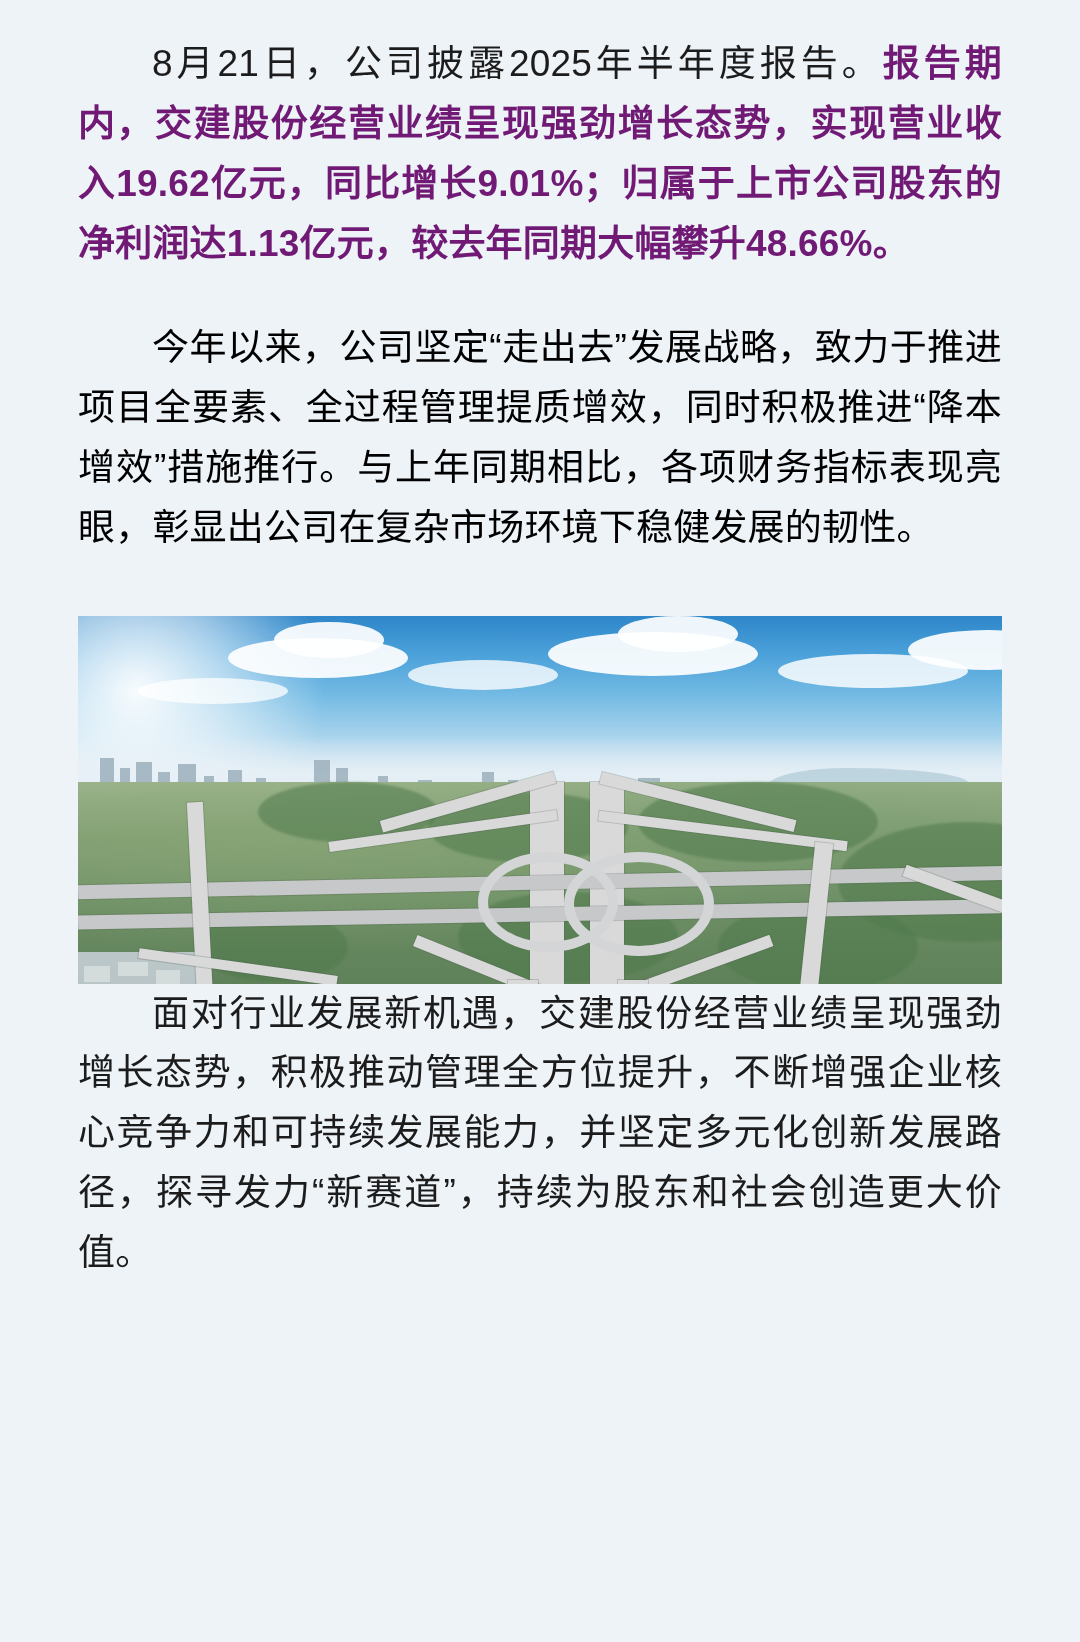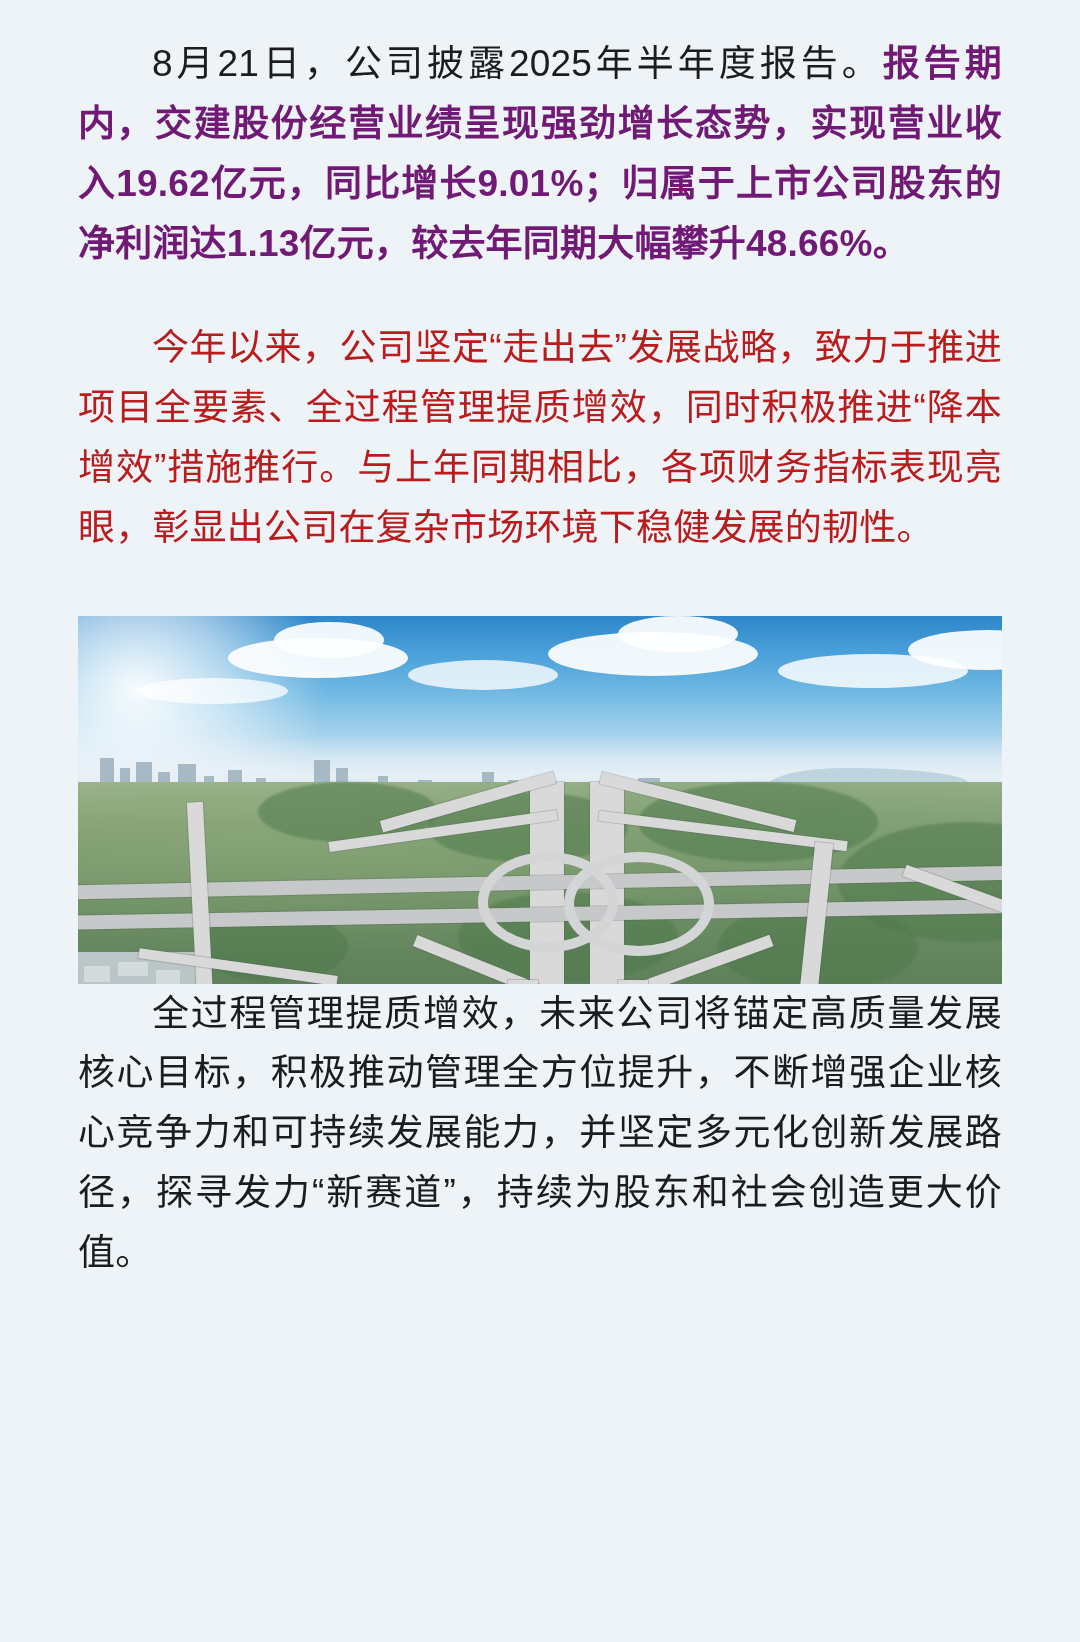--- a/index.html
+++ b/index.html
@@ -33,21 +33,21 @@
     text-align: justify;
     text-justify: inter-ideograph;
     text-indent: 2em;
     color: #1c1c1c;
   }
   p.para + p.para {
     margin-top: 44px;
   }
   p.para.second {
     margin-top: 54px;
-    color: #b91c1c;
+    color: #000000;
   }
   .bold {
     font-weight: 700;
     color: #701a75;
   }
   .figure {
     margin: 58px 0 0 0;
     width: 100%;
   }
   .figure-frame {
@@ -240,16 +240,16 @@
           <div class="road" style="left:720px; top:60px; width:18px; height:330px; transform: rotate(6deg);"></div>
           <div class="road" style="left:820px; top:120px; width:220px; height:12px; transform: rotate(20deg);"></div>
 
           <div class="road" style="left:118px; top:20px; width:16px; height:350px; transform: rotate(-3deg);"></div>
           <div class="road" style="left:60px; top:180px; width:200px; height:10px; transform: rotate(8deg);"></div>
 
         </div>
       </div>
     </figure>
 
-    <p class="para p3"><span>全过程管理提质增效，未来公司将锚定高质量发展核心目标，积极推动管理全方位提升，不断增强企业核心竞争力和可持续发展能力，并坚定多元化创新发展路径，探寻发力“新赛道”，持续为股东和社会创造更大价值。</span></p>
+    <p class="para p3"><span>面对行业发展新机遇，交建股份经营业绩呈现强劲增长态势，积极推动管理全方位提升，不断增强企业核心竞争力和可持续发展能力，并坚定多元化创新发展路径，探寻发力“新赛道”，持续为股东和社会创造更大价值。</span></p>
 
   </div>
 </div>
 
 </body></html>

